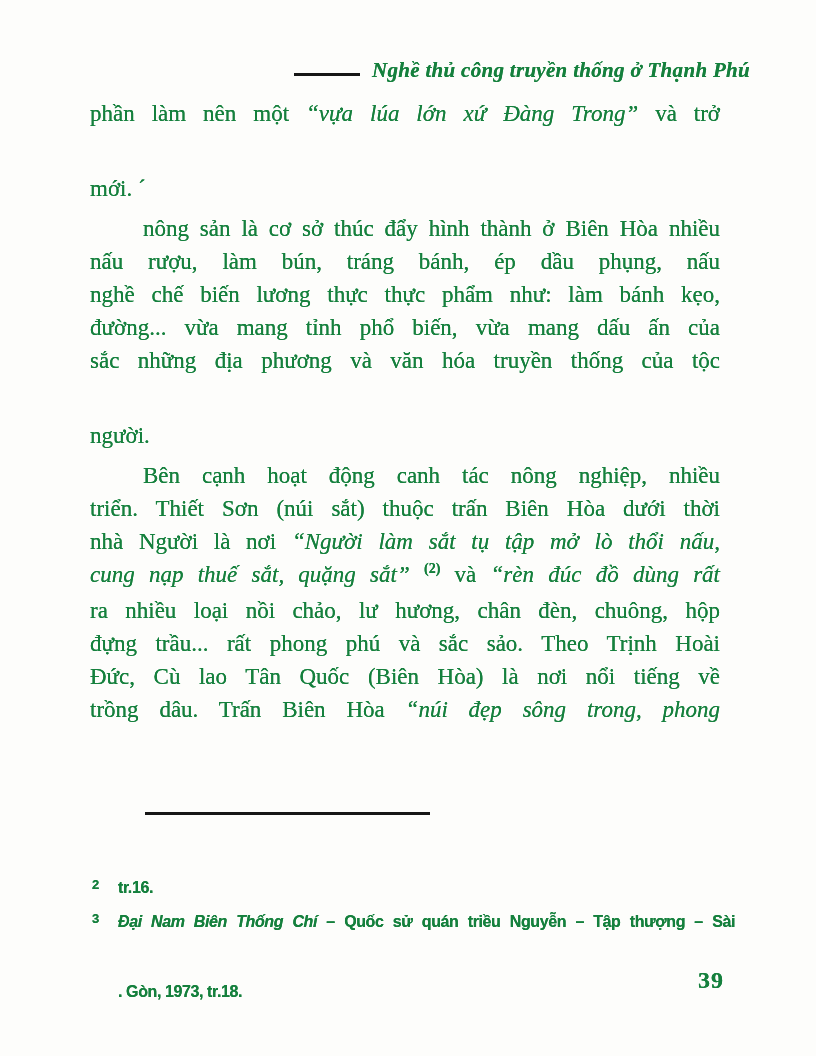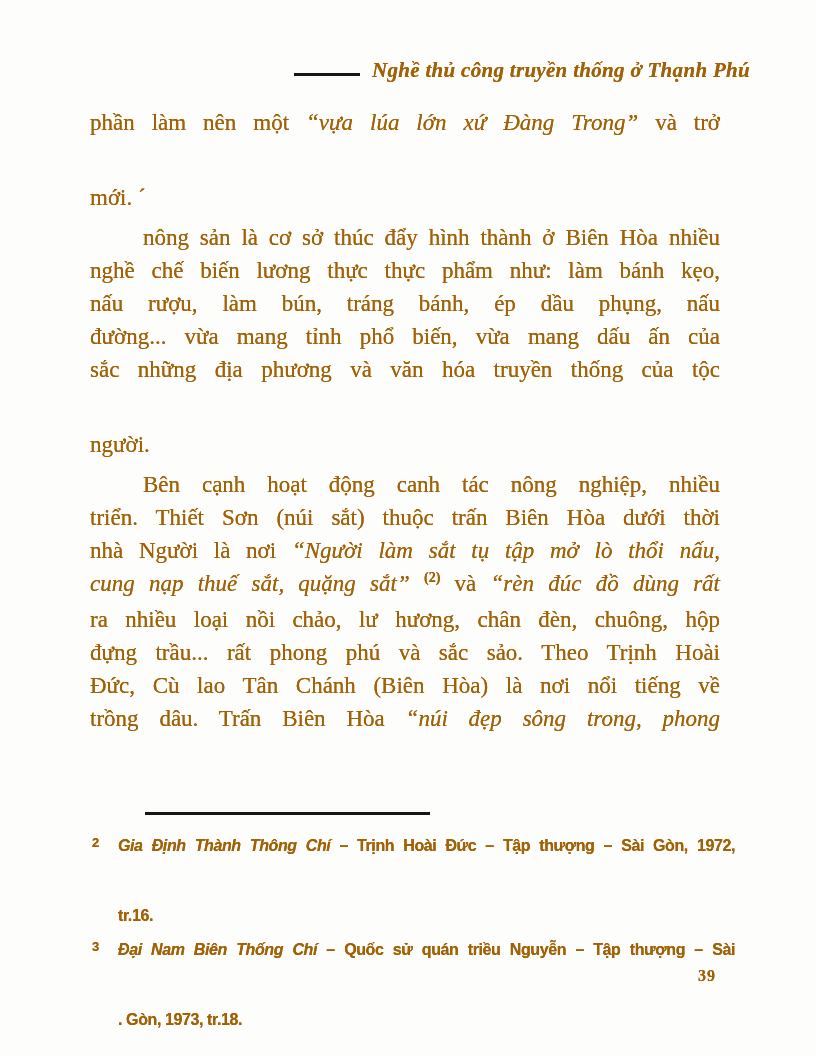--- a/index.html
+++ b/index.html
@@ -1,21 +1,21 @@
 <!DOCTYPE html>
 <html><head>
 <meta charset="utf-8">
 <style>
   html, body { margin: 0; padding: 0; background: #e8e8e6; }
   .page {
     position: relative;
     width: 816px; height: 1056px;
     margin: 0 auto;
     background: #fdfdfb;
-    color: #a16207;
+    color: #15803d;
     font-family: "Liberation Serif", serif;
     overflow: hidden;
   }
   
   .header {
     position: absolute;
     top: 58px; right: 66px;
     display: flex; align-items: center; gap: 12px;
     white-space: nowrap;
   }
@@ -27,21 +27,21 @@
   .header-title {
     font-style: italic;
     font-weight: 700;
     font-size: 21px;
     letter-spacing: 0.3px;
     text-shadow: 0 0 0.5px currentColor;
   }
   
   .body-text {
     position: absolute;
-    left: 90px; top: 106px;
+    left: 90px; top: 97px;
     width: 630px;
     font-size: 23px;
     line-height: 33px;
     text-shadow: 0 0 0.6px currentColor;
   }
   .para { margin-bottom: 7px; }
   .para.indent .line:first-child { text-indent: 53px; }
   .line { text-align: justify; text-align-last: justify; }
   .line.no-just { text-align-last: left; margin-top: 42px; }
   .it { font-style: italic; }
@@ -74,21 +74,21 @@
   .fn-marker {
     position: absolute;
     left: 2px; top: -3px;
     font-size: 13px;
     font-weight: 700;
   }
   
   .page-number {
     position: absolute;
     left: 698px; top: 967px;
-    font-size: 16px;
+    font-size: 24px;
     font-weight: 700;
     letter-spacing: 1px;
     text-shadow: 0 0 0.6px currentColor;
   }
 </style>
 </head>
 <body>
 
 <div class="page">
 
@@ -97,44 +97,43 @@
     <span class="header-title">Nghề thủ công truyền thống ở Thạnh Phú</span>
   </div>
 
   <div class="body-text">
       <div class="para">
         <div class="line"><span>phần làm nên một </span><span class="it">“vựa lúa lớn xứ Đàng Trong”</span><span> và trở</span></div>
         <div class="line no-just"><span>mới.  ´</span></div>
       </div>
       <div class="para indent">
         <div class="line"><span>nông sản là cơ sở thúc đẩy hình thành ở Biên Hòa nhiều</span></div>
+        <div class="line"><span>nấu rượu, làm bún, tráng bánh, ép dầu phụng, nấu</span></div>
         <div class="line"><span>nghề chế biến lương thực thực phẩm như: làm bánh kẹo,</span></div>
-        <div class="line"><span>nấu rượu, làm bún, tráng bánh, ép dầu phụng, nấu</span></div>
         <div class="line"><span>đường... vừa mang tỉnh phổ biến, vừa mang dấu ấn của</span></div>
         <div class="line"><span>sắc những địa phương và văn hóa truyền thống của tộc</span></div>
         <div class="line no-just"><span>người.</span></div>
       </div>
       <div class="para indent">
         <div class="line"><span>Bên cạnh hoạt động canh tác nông nghiệp, nhiều</span></div>
         <div class="line"><span>triển. Thiết Sơn (núi sắt) thuộc trấn Biên Hòa dưới thời</span></div>
         <div class="line"><span>nhà Người là nơi </span><span class="it">“Người làm sắt tụ tập mở lò thổi nấu,</span></div>
         <div class="line"><span class="it">cung nạp thuế sắt, quặng sắt” </span><span class="sup">(2)</span><span> và </span><span class="it">“rèn đúc đồ dùng rất</span></div>
         <div class="line"><span>ra nhiều loại nồi chảo, lư hương, chân đèn, chuông, hộp</span></div>
         <div class="line"><span>đựng trầu... rất phong phú và sắc sảo. Theo Trịnh Hoài</span></div>
-        <div class="line"><span>Đức, Cù lao Tân Chánh (Biên Hòa) là nơi nổi tiếng về</span></div>
+        <div class="line"><span>Đức, Cù lao Tân Quốc (Biên Hòa) là nơi nổi tiếng về</span></div>
         <div class="line"><span>trồng dâu. Trấn Biên Hòa </span><span class="it">“núi đẹp sông trong, phong</span></div>
       </div>
     </div>
 
   <div class="fn-rule"></div>
 
   <div class="footnotes">
       <div class="footnote">
         <span class="fn-marker">2</span>
-        <div class="line"><span class="it">Gia Định Thành Thông Chí</span><span> – Trịnh Hoài Đức – Tập thượng – Sài Gòn, 1972,</span></div>
         <div class="line no-just"><span>tr.16.</span></div>
       </div>
       <div class="footnote">
         <span class="fn-marker">3</span>
         <div class="line"><span class="it">Đại Nam Biên Thống Chí</span><span> – Quốc sử quán triều Nguyễn – Tập thượng – Sài</span></div>
         <div class="line no-just"><span>. Gòn, 1973, tr.18.</span></div>
       </div>
     </div>
 
   <div class="page-number">39</div>

